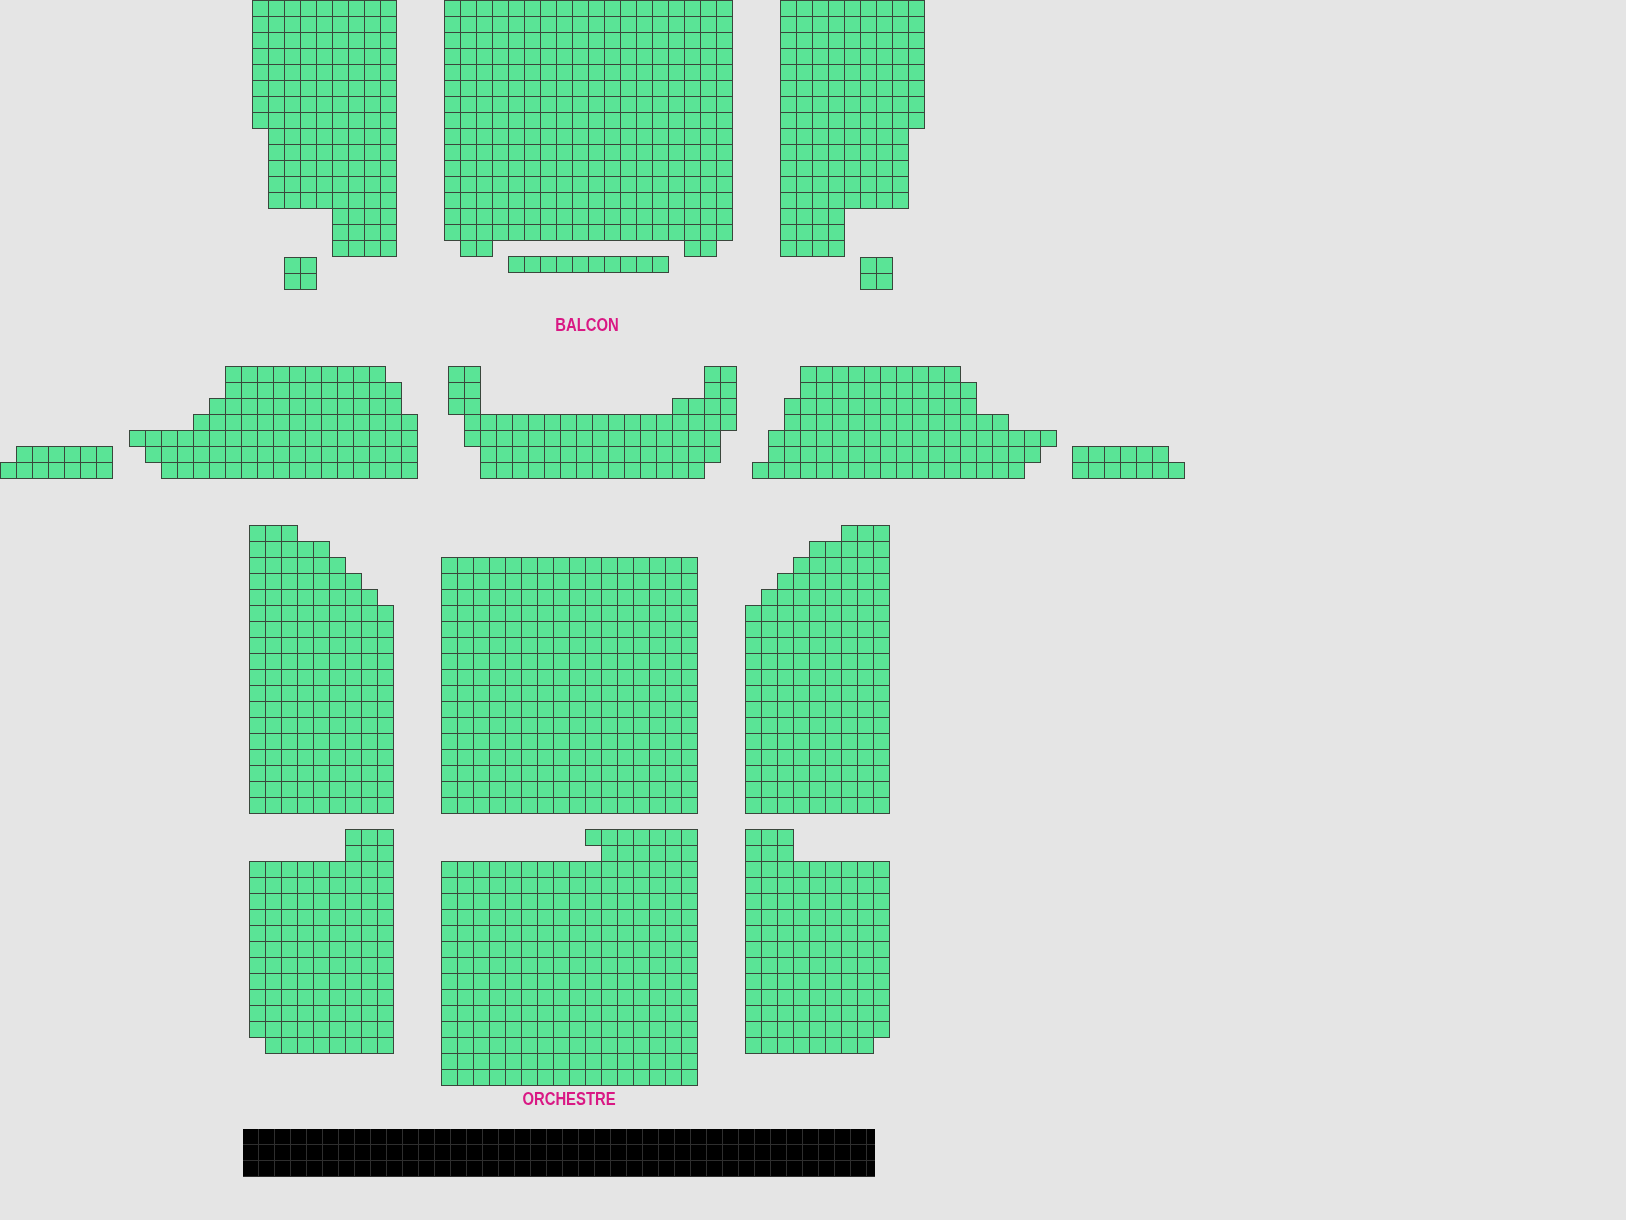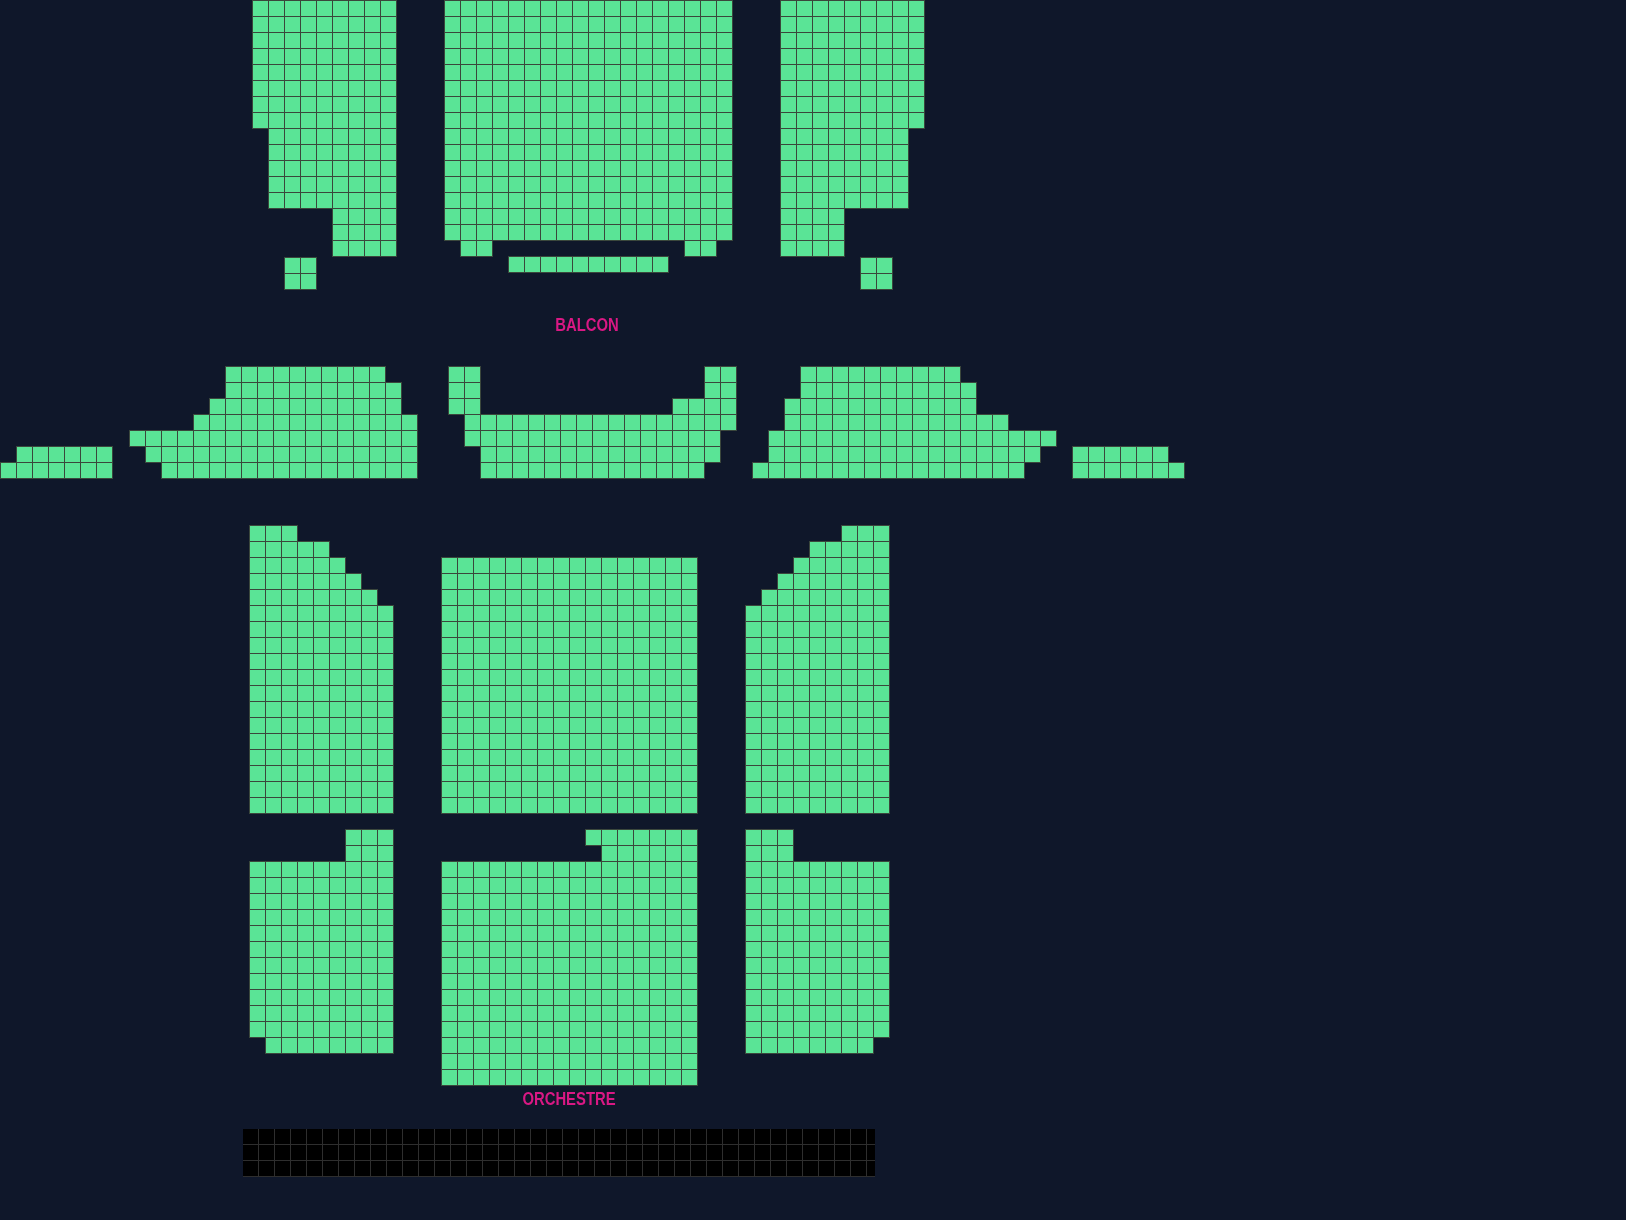--- a/index.html
+++ b/index.html
@@ -5,21 +5,21 @@
   html, body {
     margin: 0;
     padding: 0;
     background: #ffffff;
     font-family: "Liberation Sans", sans-serif;
   }
   #viewport {
     position: relative;
     width: 1626px;
     height: 1220px;
-    background: #0f172a;
+    background: #e5e5e5;
     overflow: hidden;
   }
   
   .seat-rect {
     position: absolute;
     box-sizing: border-box;
     border: 1px solid var(--seat-border);
     background-color: var(--seat-fill);
     background-image:
       repeating-linear-gradient(to right,

